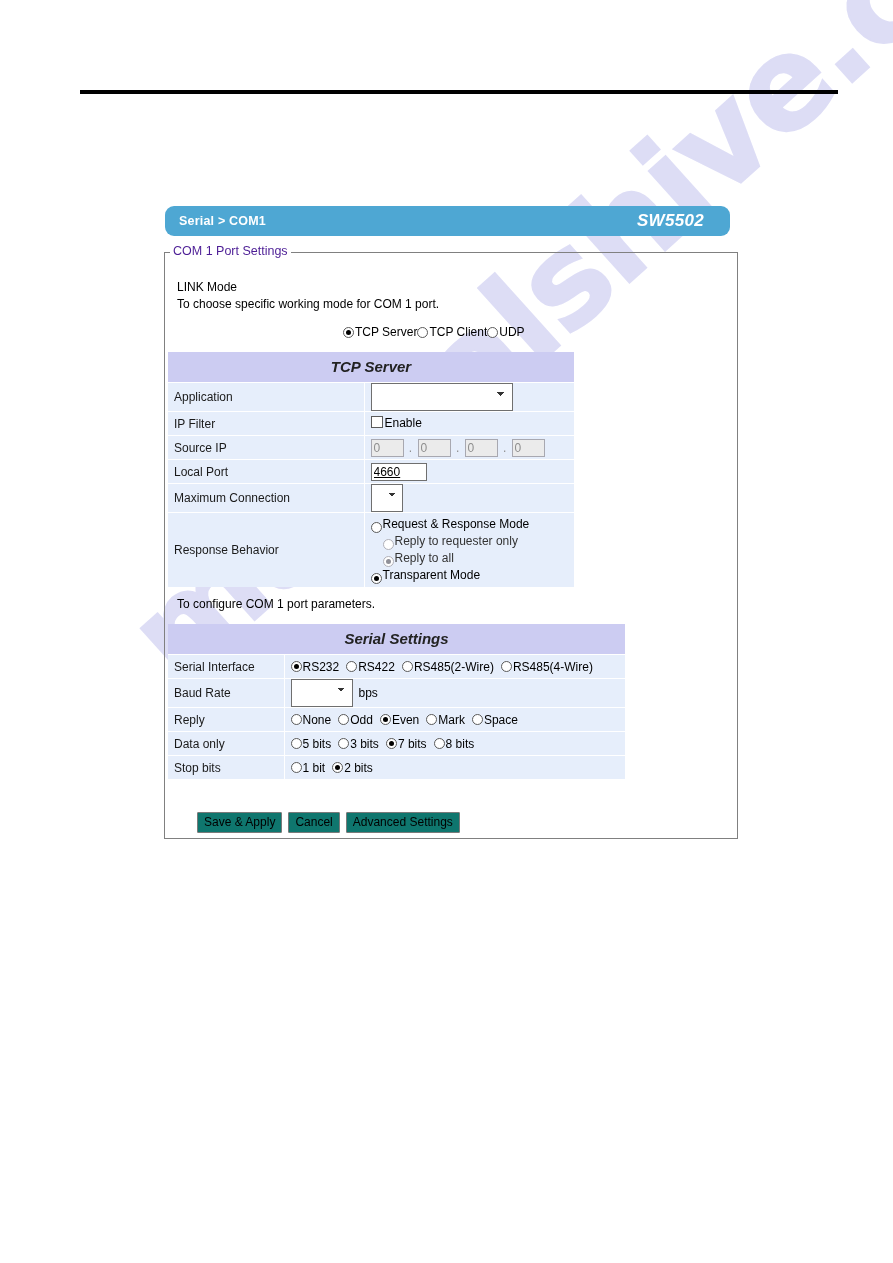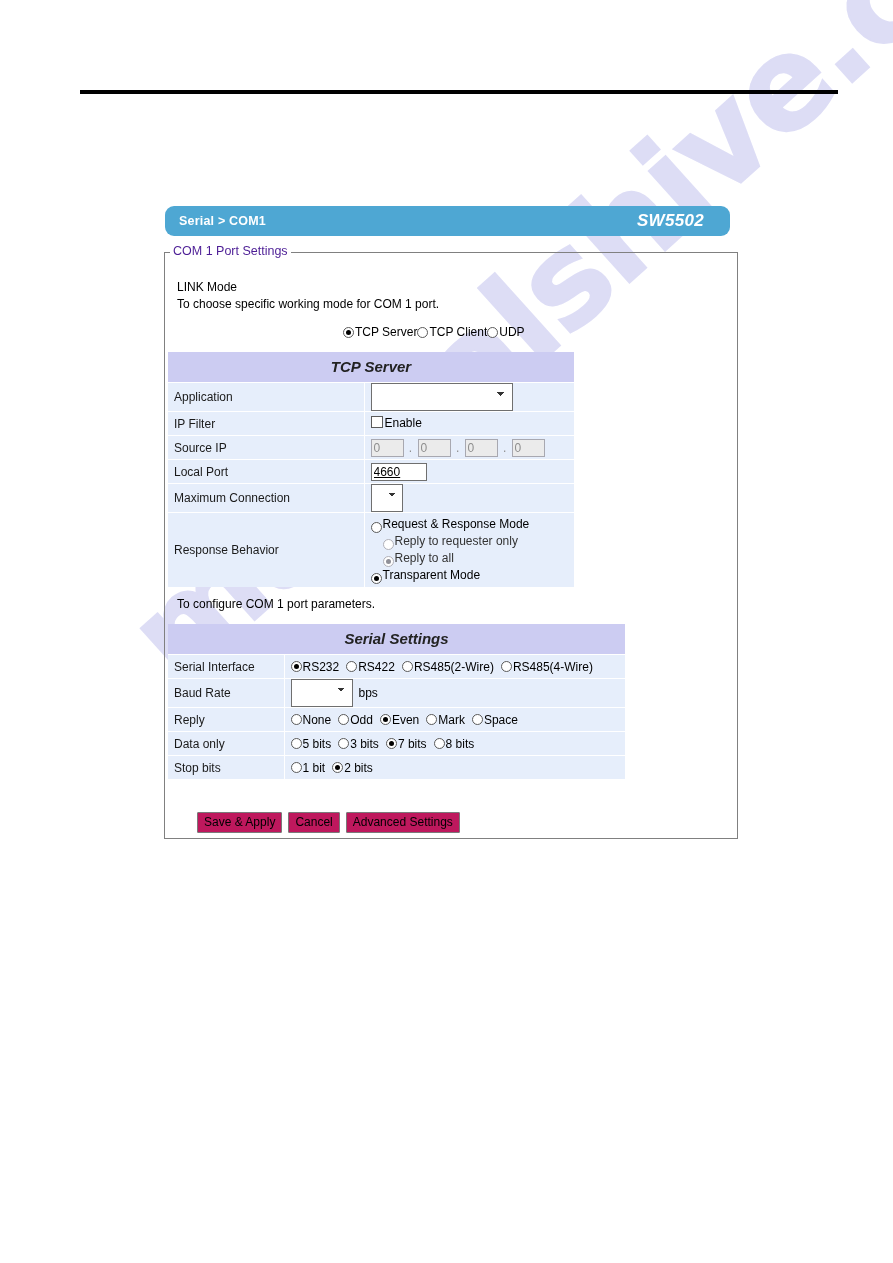--- a/index.html
+++ b/index.html
@@ -323,21 +323,21 @@
   #button-bar {
     position: absolute;
     left: 197px;
     top: 812px;
     display: flex;
     gap: 6px;
   }
   #button-bar button {
     font-family: "Liberation Sans", sans-serif;
     font-size: 12px;
-    background: #be185d;
+    background: #0f766e;
     border: 1px solid #7a7a7a;
     border-radius: 1px;
     padding: 2px 6px;
     color: #000;
     cursor: pointer;
     line-height: 15px;
   }
 </style>
 </head>
 <body>

